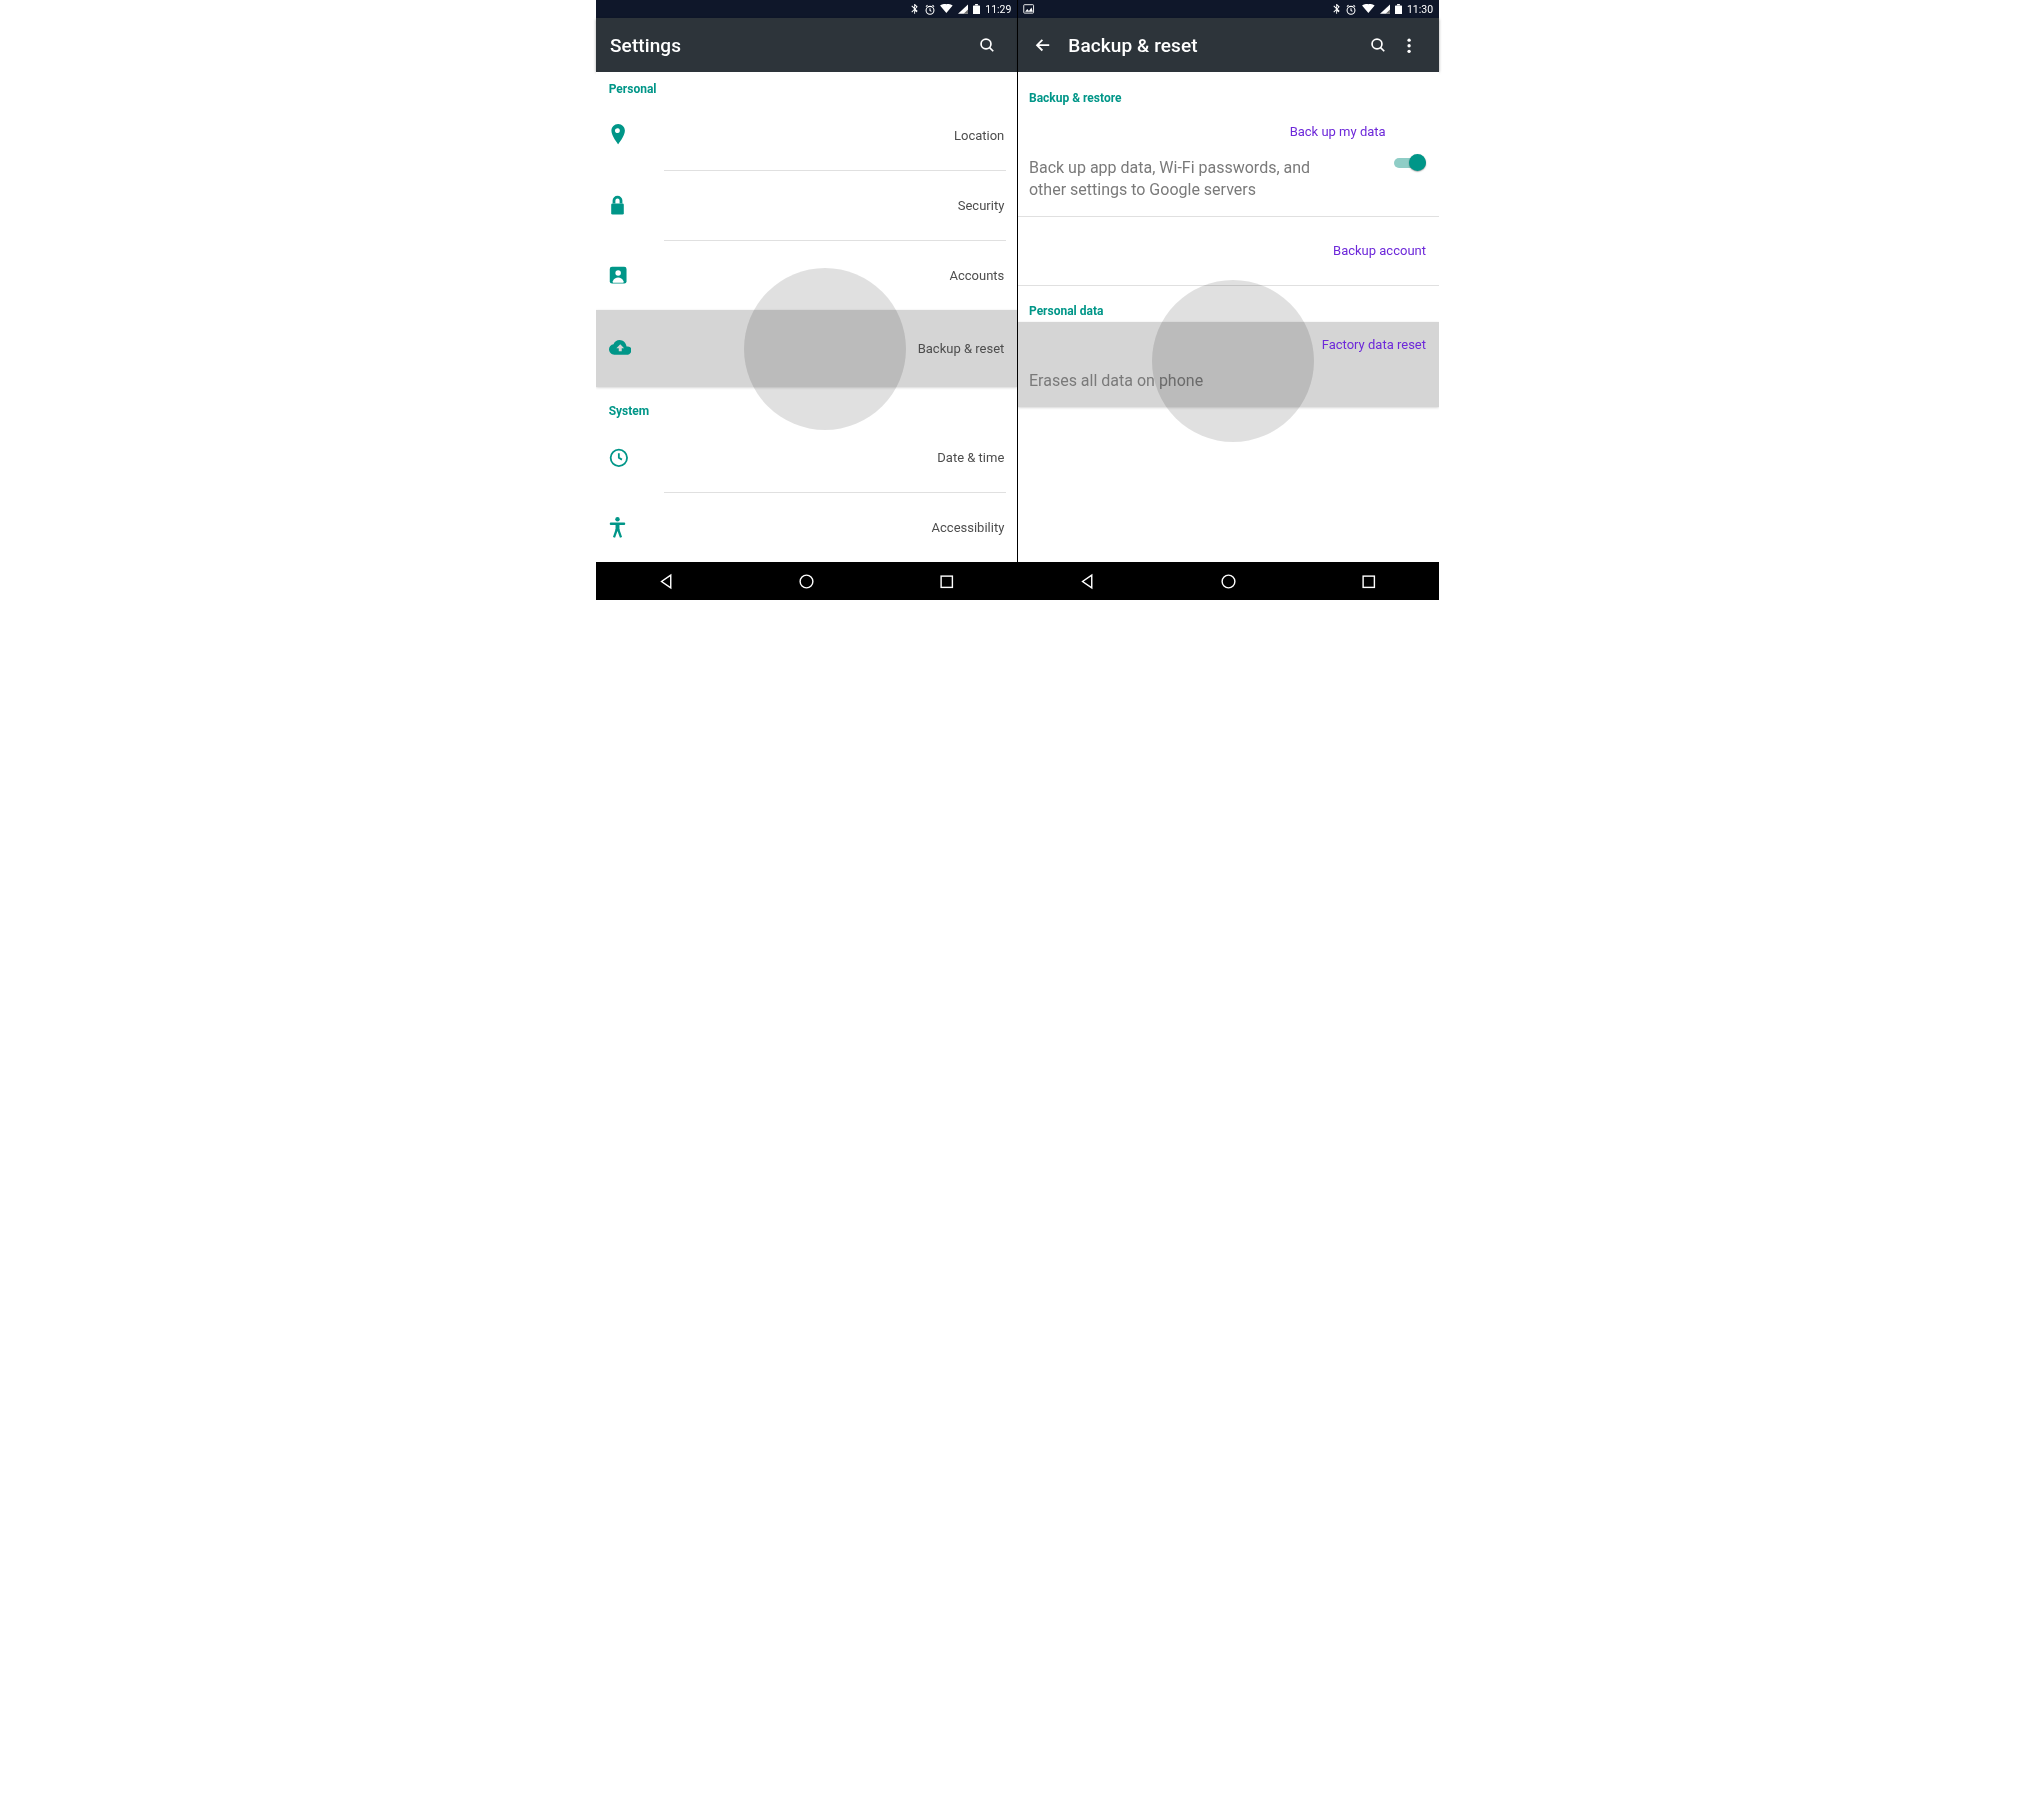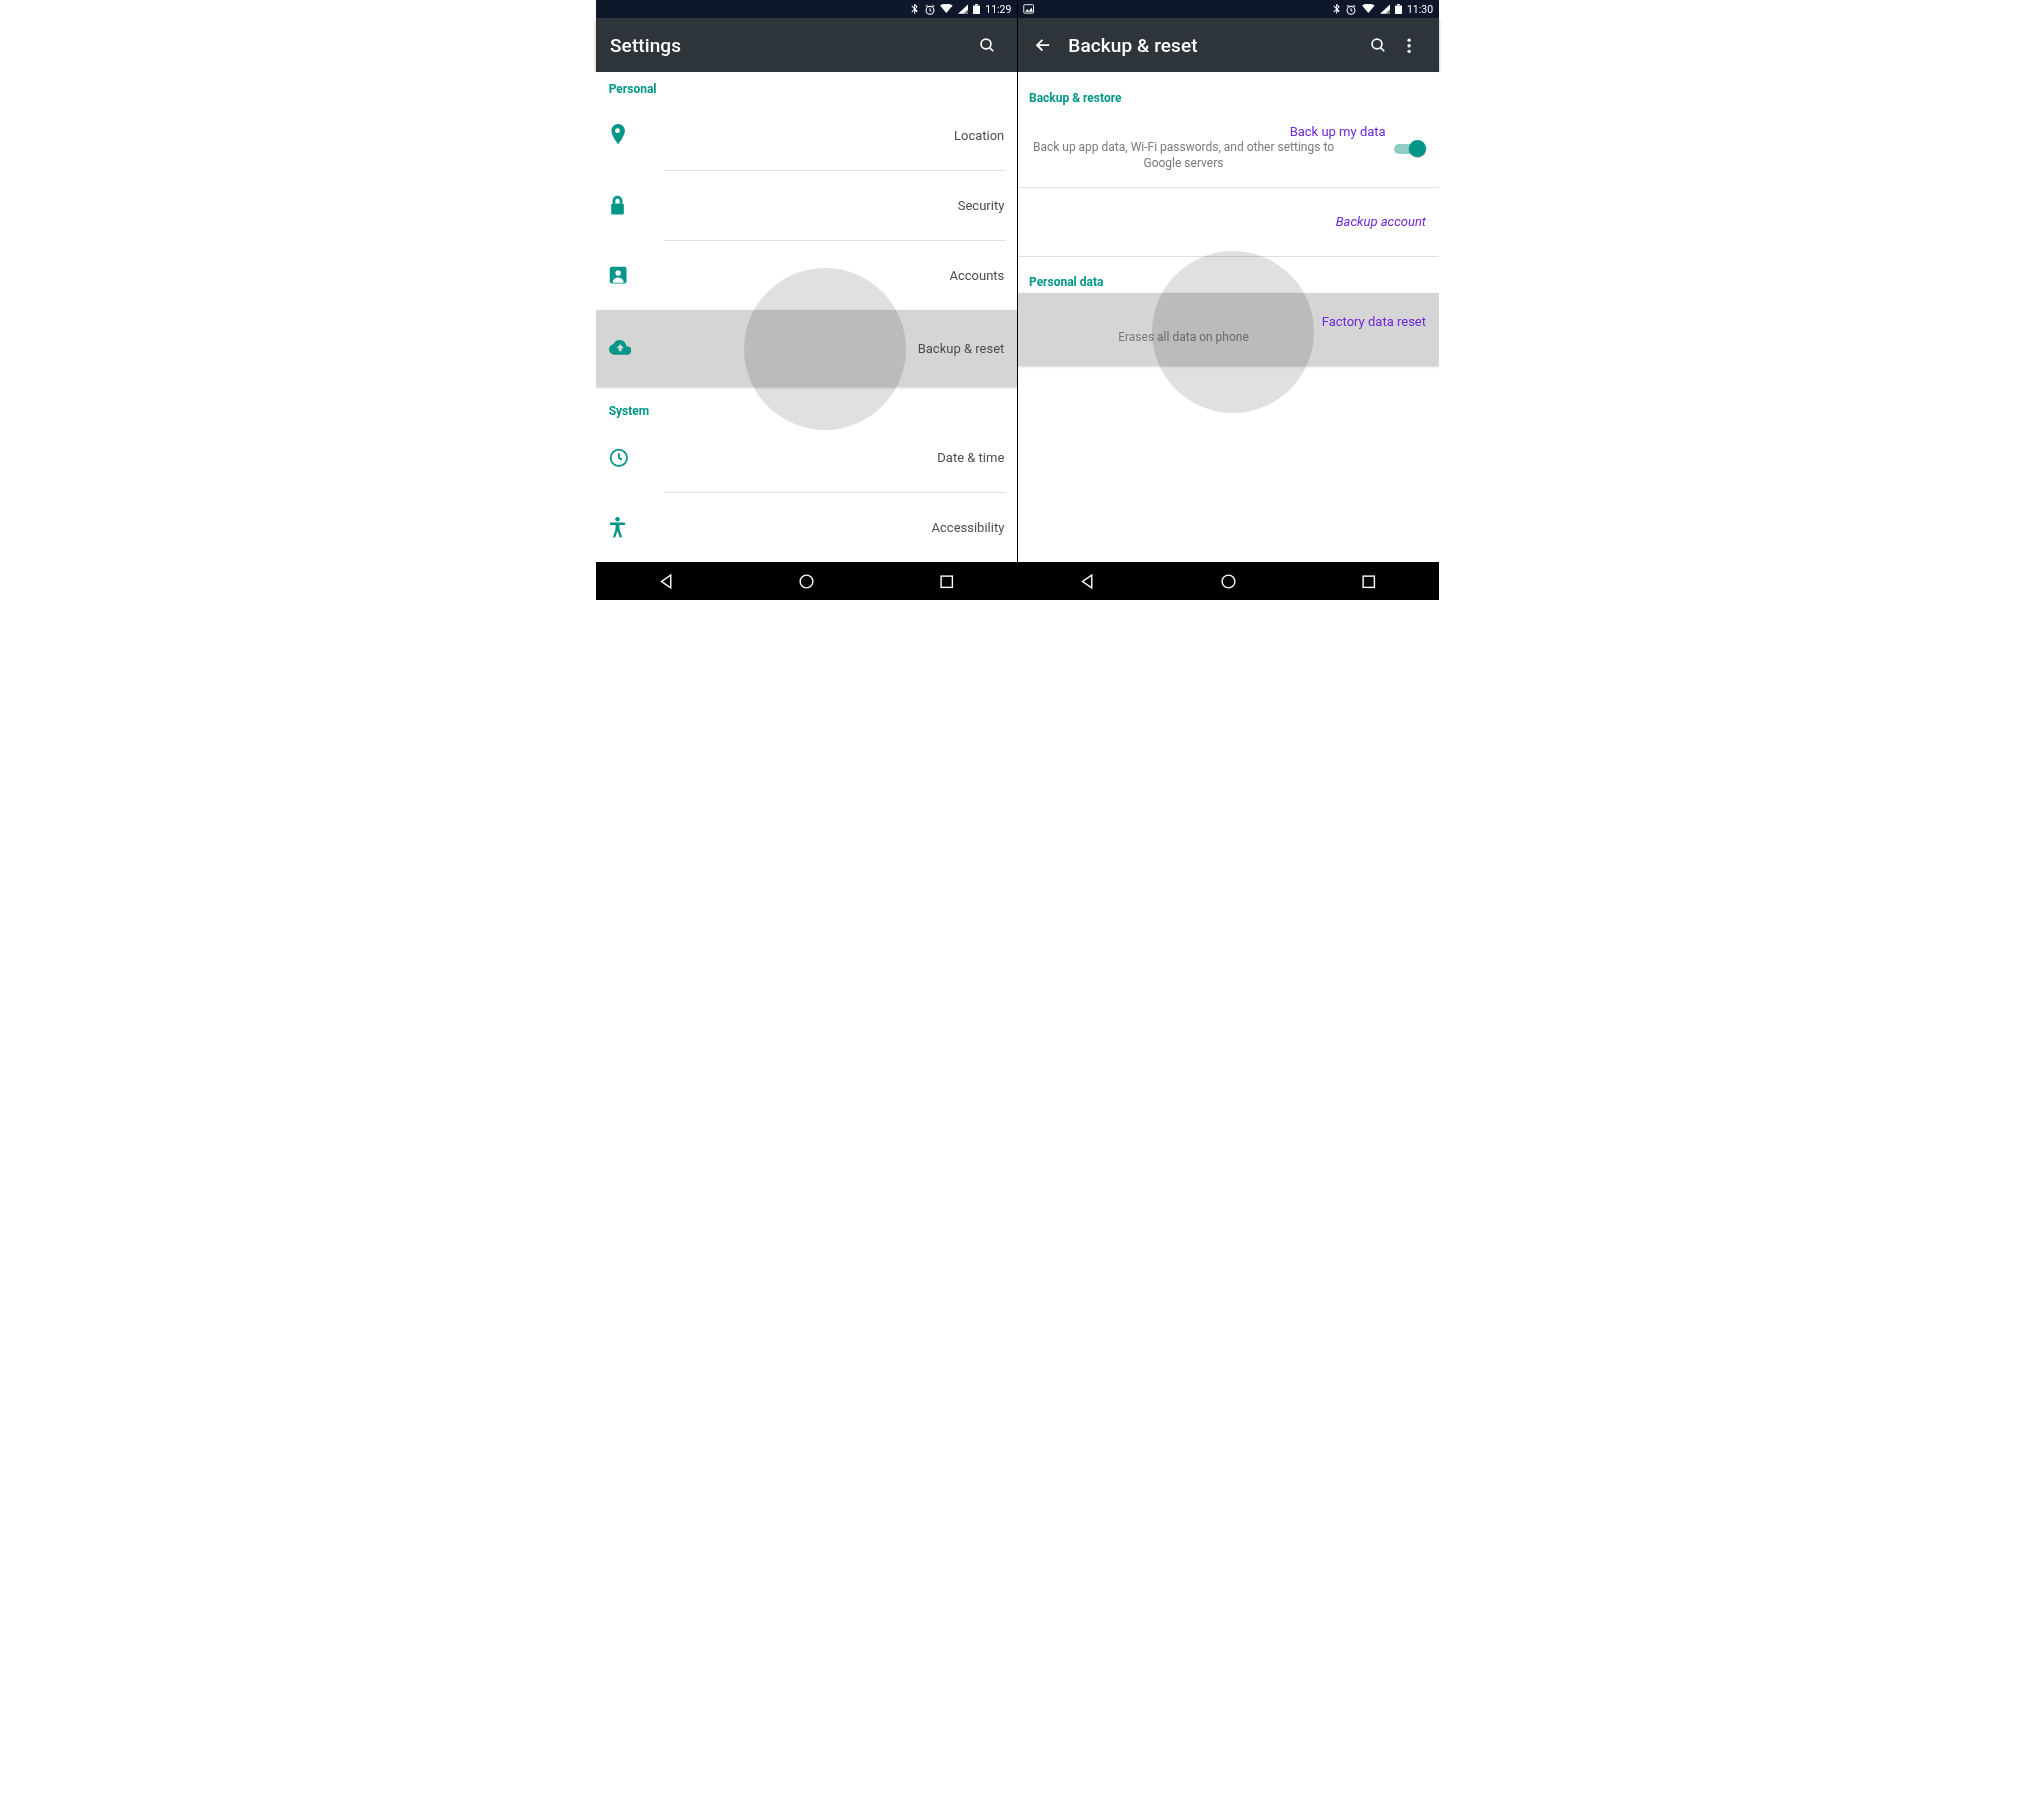--- a/index.html
+++ b/index.html
@@ -23,34 +23,34 @@
 
   
   .content { flex:1; background:#fff; overflow:hidden; position:relative; }
   .section-label { color:#009688; font-weight:700; font-size:12px; padding:9.8px 12.7px 4.2px; }
   .section-label.tight { padding-left:11.3px; }
 
   .row { display:flex; align-items:center; padding:0 12.7px; min-height:70px; position:relative; }
   .row .row-icon { width:55px; display:flex; align-items:center; justify-content:flex-start; color:#009688; }
   .row .row-texts { flex:1; padding:15.5px 0; }
   .row .row-title { font-size:13px; color:#4d4d4d;text-align:right; }
-  .row .row-sub   { font-size:12px; color:#7a7a7a; margin-top:0; line-height:1.35; max-width:309px;text-align:center;}
+  .row .row-sub   { font-size:16px; color:#7a7a7a; margin-top:18px; line-height:1.35; max-width:309px;}
   .row .divider { position:absolute; left:68px; right:11.3px; bottom:0; height:0.7px; background:rgba(0,0,0,.12); }
   .row.noicon { padding-left:11.3px; }
 
   .row.pressed { background:#d5d5d5; box-shadow:0 1.4px 2.8px rgba(0,0,0,.25); }
   .ripple { position:absolute; width:162px; height:162px; border-radius:50%; background:rgba(0,0,0,.12); pointer-events:none; }
 
   .row .switch { margin-left:8.4px; }
   .switch { width:32px; height:18.3px; position:relative; }
   .switch .track { position:absolute; left:0; right:0; top:4.9px; height:9.8px; border-radius:5.6px; background:#8fcdc6; }
   .switch .thumb { position:absolute; right:0; top:0.7px; width:17px; height:17px; border-radius:50%; background:#009688; box-shadow:0 0.7px 1.4px rgba(0,0,0,.4); }
 
   .row.tall { min-height:77px; }
-  .row.mid  { min-height:68px;font-style:italic; }
+  .row.mid  { min-height:68px; }
 
   .row.black-title .row-title { color:#6d28d9; }
 
   
   .navbar { height:38px; background:#000; display:flex; align-items:center; justify-content:space-around; }
   .navbtn { width:42px; height:28px; display:flex; align-items:center; justify-content:center; }
 
   .hr-full { height:0.7px; background:rgba(0,0,0,.12); }
 
 </style>

